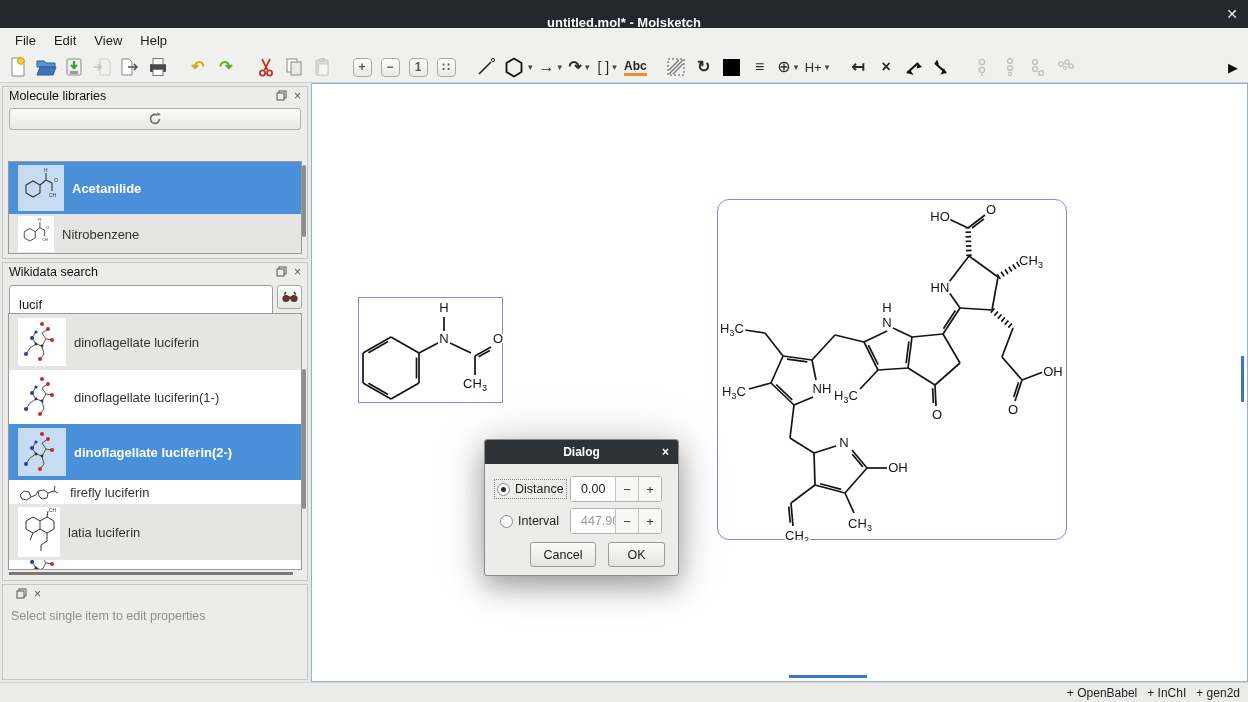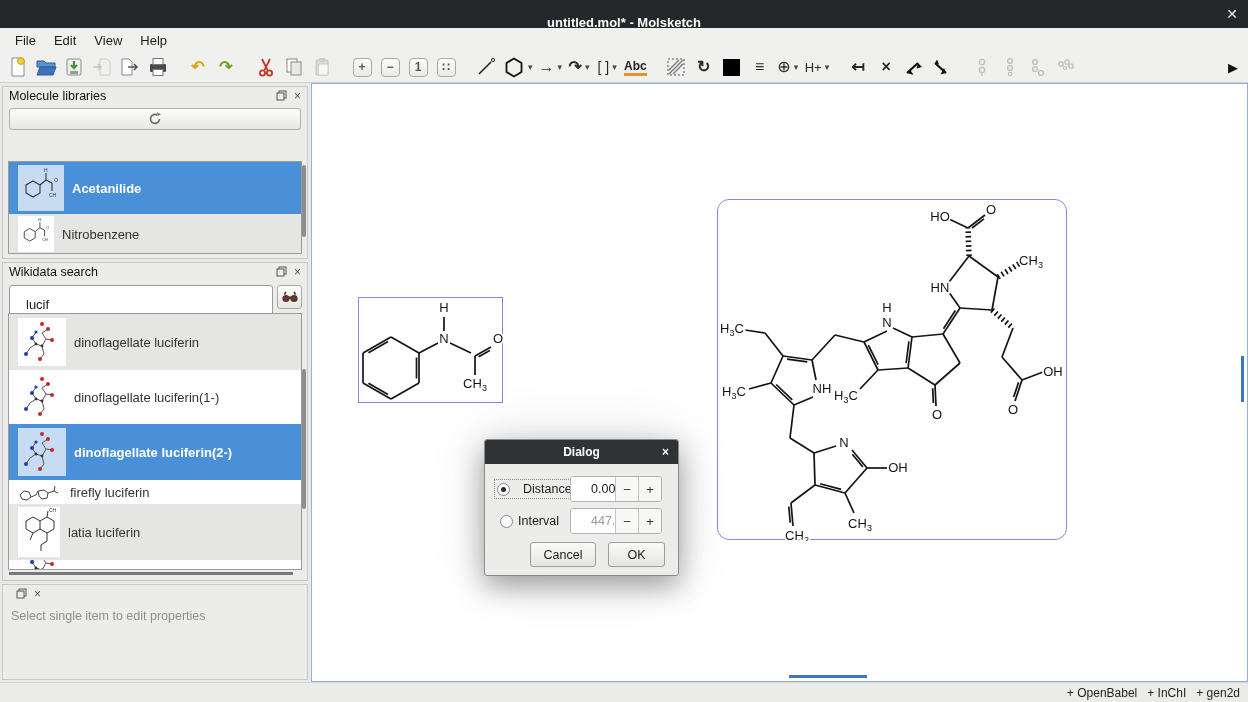--- a/index.html
+++ b/index.html
@@ -83,21 +83,21 @@
   .dlg-row { position:absolute; left:0; width:100%; height:26px; display:flex; align-items:center; }
   .dlg-row .radio { width:13px; height:13px; border:1px solid #8a8a88; border-radius:50%;
     background:#fdfdfd; margin-right:5px; flex:none; position:relative; }
   .dlg-row .radio.on::after { content:""; position:absolute; left:3px; top:3px; width:5px;
     height:5px; border-radius:50%; background:#2d2d2d; }
   .dlg-row .rlab { font-size:12.5px; color:#1a1a1a; }
   .focusring { display:flex; align-items:center; outline:1px dotted #888; outline-offset:2px; }
   .spin { position:absolute; left:85px; display:flex; height:26px;
     border:1px solid #b2b2b0; border-radius:3px; background:#fff; overflow:hidden; }
   .spin .val { width:44px; font-size:12.5px; color:#1a1a1a; display:flex; align-items:center;
-    padding-left:20px; background:#fff; }
+    padding-left:10px; background:#fff; }
   .spin .val.off { color:#9a9a98; }
   .spin .sbtn { width:23px; border-left:1px solid #c4c4c2; background:#f7f7f5; font-size:13px;
     color:#333; display:flex; align-items:center; justify-content:center; }
   .dlg-buttons { position:absolute; left:0; top:102px; width:100%; display:flex; }
   .dbtn { height:25px; border:1px solid #9c9c9a; border-radius:3px;
     background:linear-gradient(#fafaf9,#e4e4e2); font-size:12.5px; color:#1a1a1a;
     display:flex; align-items:center; justify-content:center; }
   .dbtn.cancel { width:66px; margin-left:45px; }
   .dbtn.ok { width:57px; margin-left:12px; }
   
@@ -420,21 +420,21 @@
 
   <div class="panel panel-wik">
     <div class="phead">
       <span class="ptitle">Wikidata search</span>
       <span class="picon"><svg width="11" height="11" viewBox="0 0 11 11">
             <rect x="3" y="1" width="7" height="7" fill="none" stroke="#555"></rect>
             <rect x="1" y="3" width="7" height="7" fill="#ececeb" stroke="#555"></rect>
           </svg></span>
       <span class="picon">×</span>
     </div>
-    <div style="position:absolute; left:6px; top:22px; right:34px; height:39px; background:#fff; border:1px solid #9a9a98; border-radius:3px; display:flex; align-items:center; padding-left:16px;">
+    <div style="position:absolute; left:6px; top:22px; right:34px; height:39px; background:#fff; border:1px solid #9a9a98; border-radius:3px; display:flex; align-items:center; padding-left:9px;">
       <span style="font-size:13px; color:#1a1a1a;">lucif</span>
     </div>
     <div style="position:absolute; right:5px; top:22px; width:25px; height:24px; border:1px solid #a8a8a6; border-radius:3px; background:linear-gradient(#fcfcfb,#e7e7e5); display:flex; align-items:center; justify-content:center;">
       <svg width="18" height="14" viewBox="0 0 18 14">
           <circle cx="5" cy="8.5" r="3.6" fill="#4a3b30"></circle>
           <circle cx="13" cy="8.5" r="3.6" fill="#4a3b30"></circle>
           <circle cx="5" cy="8.5" r="1.7" fill="#8a2a22"></circle>
           <circle cx="13" cy="8.5" r="1.7" fill="#8a2a22"></circle>
           <rect x="7.5" y="6.5" width="3" height="2.4" fill="#4a3b30"></rect>
           <path d="M3.4 4.5 L5 2 M14.6 4.5 L13 2" stroke="#4a3b30" stroke-width="1.6"></path>
@@ -662,21 +662,21 @@
 
   <div class="scroll-ind-h"></div>
   <div class="scroll-ind-v"></div>
 
   <div class="dialog">
     <div class="dlg-title">
       <span>Dialog</span>
       <span class="dclose">×</span>
     </div>
     <div class="dlg-row" style="top:36px;">
-      <span class="focusring" style="margin-left:12px;gap:8px;">
+      <span class="focusring" style="margin-left:12px;">
         <span class="radio on"></span>
         <span class="rlab">Distance</span>
       </span>
       <span class="spin">
         <span class="val">0.00</span>
         <span class="sbtn">−</span>
         <span class="sbtn">+</span>
       </span>
     </div>
     <div class="dlg-row" style="top:68px;">

